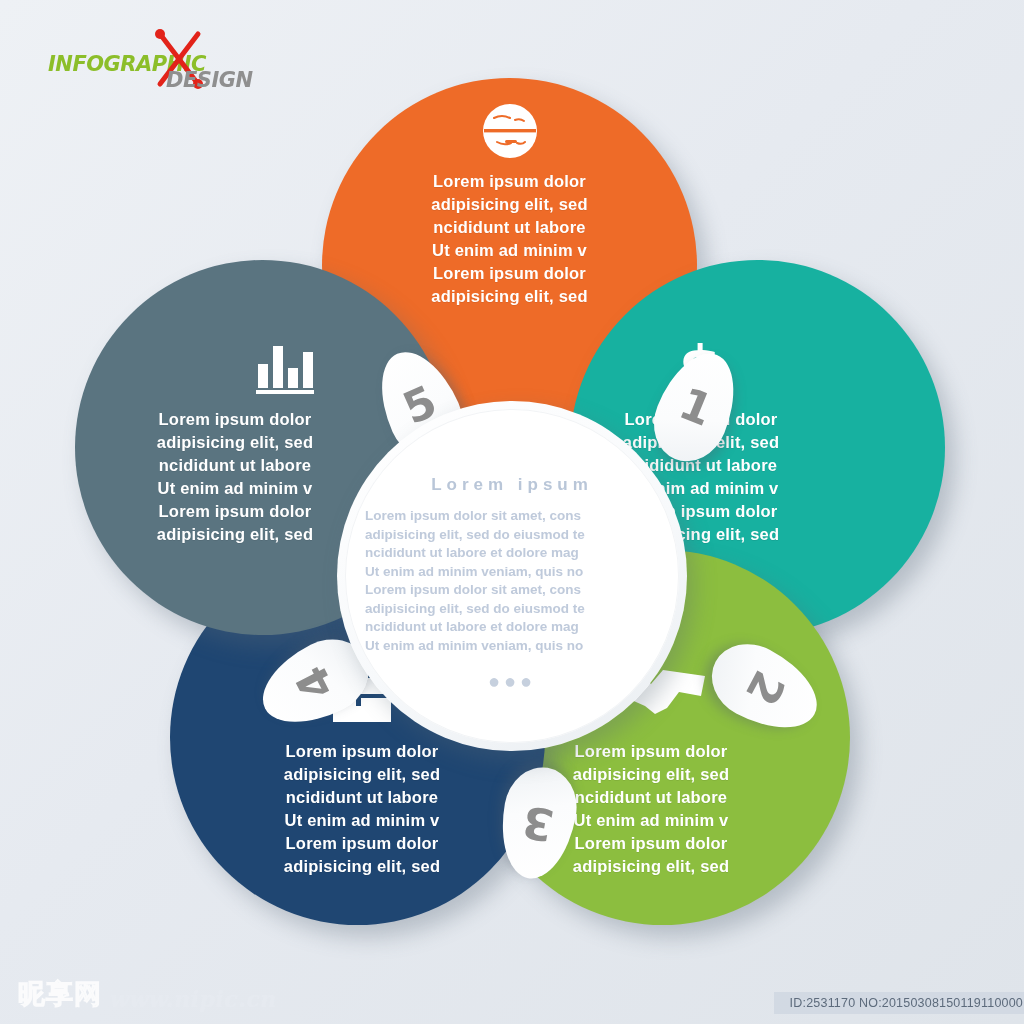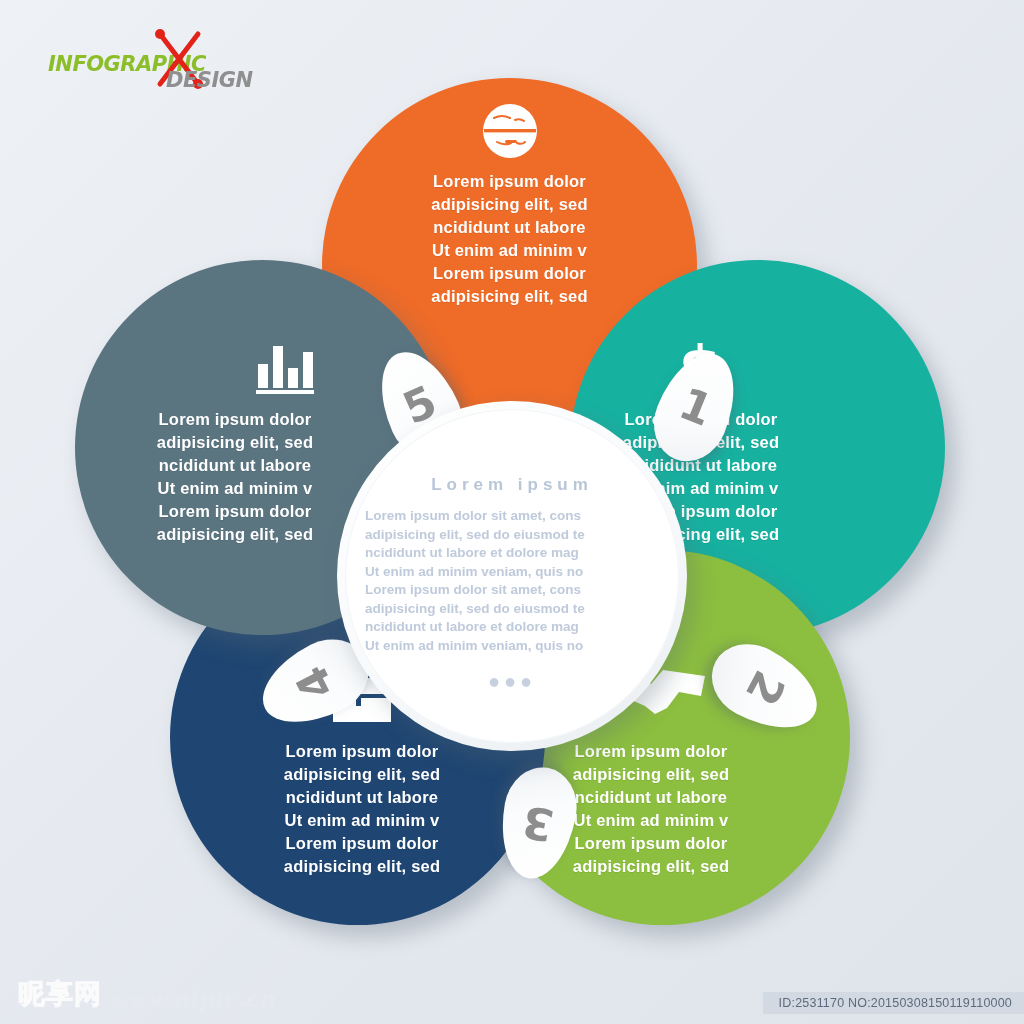--- a/index.html
+++ b/index.html
@@ -102,21 +102,21 @@
     color:#e3e8ee;letter-spacing:1px;
     -webkit-text-stroke:1px #ffffff;
   }
   #watermark .url{
     font-family:"DejaVu Serif", serif;font-style:italic;font-weight:bold;
     font-size:22px;color:#e7ebf1;letter-spacing:.5px;
   }
   #idbar{
     position:absolute;right:0;bottom:10px;
     background:rgba(198,208,220,.55);
-    padding:4px 12px 4px 16px;
+    padding:4px 1px 4px 16px;
     font-size:12.5px;color:#5d6b7c;letter-spacing:.2px;
     white-space:nowrap;
   }
 </style>
 </head>
 <body>
 
 <div id="logo">
   <div class="word1">INFOGRAPHIC</div>
   <div class="xmark">

